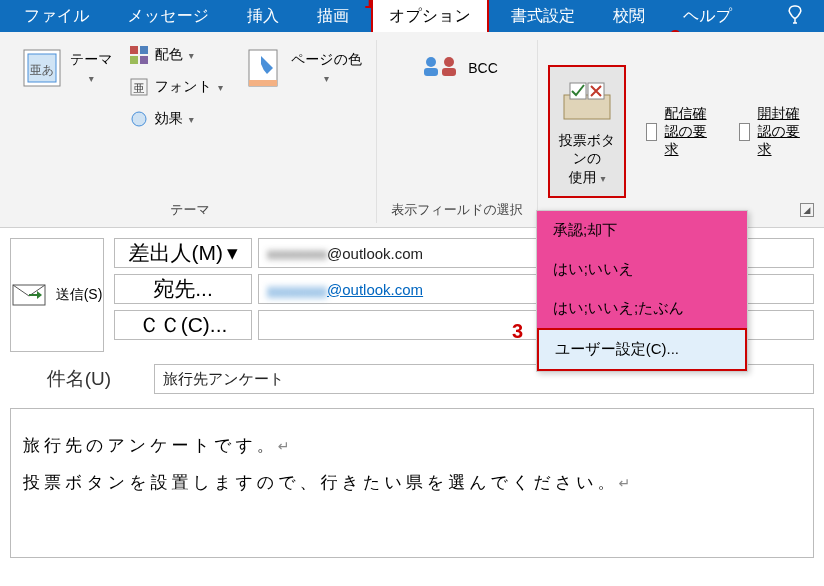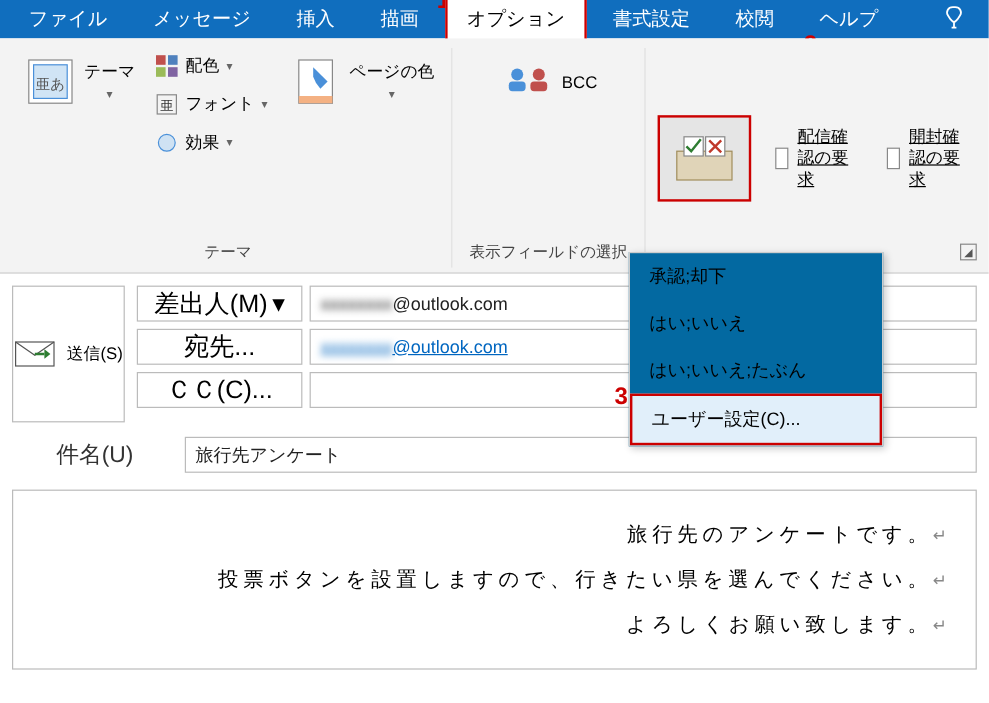--- a/index.html
+++ b/index.html
@@ -29,38 +29,38 @@
   .small-icon { width: 20px; height: 20px; flex-shrink: 0; }
   
   .vote-btn { display: flex; flex-direction: column; align-items: center; background: #e5e5e5; border: 2px solid #c00; padding: 10px 8px; cursor: pointer; }
   
   .checkbox-row { display: flex; align-items: center; gap: 8px; padding: 6px 0; cursor: pointer; }
   .checkbox-box { width: 18px; height: 18px; border: 1px solid #888; background: #fff; }
   
   .dialog-launcher { position: absolute; right: 6px; bottom: 6px; width: 14px; height: 14px; border: 1px solid #888; font-size: 9px; display:flex; align-items:center; justify-content:center; cursor:pointer; color:#555;}
   
   
-  .vote-menu { position: absolute; left: 524px; top: 210px; width: 212px; background: #0369a1; border: 1px solid #ccc; box-shadow: 2px 2px 6px rgba(0,0,0,0.2); z-index: 10; }
+  .vote-menu { position: absolute; left: 536px; top: 210px; width: 212px; background: #ec4899; border: 1px solid #ccc; box-shadow: 2px 2px 6px rgba(0,0,0,0.2); z-index: 10; }
   .vote-menu-item { padding: 10px 16px; font-size: 15px; cursor: pointer; }
   .vote-menu-item.hl { background: #e1effa; border: 2px solid #c00; }
   .anno3 { position: absolute; left: 512px; top: 320px; color: #c00; font-weight: bold; font-size: 20px; z-index: 11; pointer-events:none;}
   
   
   .msg-area { padding: 10px 10px; }
   .header-row { display: flex; align-items: stretch; gap: 10px; margin-bottom: 12px; }
   .send-btn { width: 94px; height: 114px; border: 1px solid #bbb; display: flex; flex-direction: row; align-items: center; justify-content: center; gap: 10px; cursor: pointer; }
   .send-icon { width: 34px; height: 22px; }
   .fields { flex: 1; display: flex; flex-direction: column; gap: 6px; }
   .field-row { display: flex; align-items: center; gap: 6px; }
   .field-label-btn { width: 138px; height: 30px; border: 1px solid #bbb; background: #fff; display:flex; align-items:center; justify-content:center; cursor:pointer; font-size:21px;}
   .field-label-txt { width: 138px; height: 30px; display:flex; align-items:center; justify-content:center; font-size:19px; color:#333;}
   .field-input { flex: 1; height: 30px; border: 1px solid #bbb; background:#fff; padding: 0 8px; font-size: 15px; color:#222; display:flex; align-items:center;}
   .underline { text-decoration: underline; color: #0066c0; }
   
-  .body-box { border: 1px solid #bbb; min-height: 150px; padding: 18px 24px; font-size: 17px; line-height: 2.2; letter-spacing: 4px; text-align: right; }
+  .body-box { border: 1px solid #bbb; min-height: 150px; padding: 18px 12px; font-size: 17px; line-height: 2.2; letter-spacing: 4px; }
   .para-mark { color: #888; font-size: 14px; letter-spacing:0;}
 </style>
 </head>
 <body>
 
 <div class="ribbon-tabs">
   <div class="ribbon-tab">ファイル</div>
   <div class="ribbon-tab">メッセージ</div>
   <div class="ribbon-tab">挿入</div>
   <div class="ribbon-tab" style="position:relative">
@@ -152,20 +152,25 @@
   <div class="group" style="flex:1; border-right:none; position:relative;">
     <div class="group-body" style="align-items:center; gap:20px;">
       <div class="vote-btn">
         <svg width="58" height="48" viewBox="0 0 58 48">
           <rect x="6" y="18" width="46" height="24" fill="#e0d4b8" stroke="#a08c5b"></rect>
           <rect x="12" y="6" width="16" height="16" fill="#fff" stroke="#888"></rect>
             <path d="M14 14 L18 18 L26 8" stroke="#2e7d32" stroke-width="2" fill="none"></path>
           <rect x="30" y="6" width="16" height="16" fill="#fff" stroke="#888"></rect>
             <path d="M33 9 L43 19 M43 9 L33 19" stroke="#c0392b" stroke-width="2"></path>
         </svg>
+        <div class="big-btn-label" style="margin-top:6px;">
+          <span>投票ボタンの</span><br>
+          <span>使用</span>
+          <span class="dropdown-caret"> ▾</span>
+        </div>
       </div>
       <div style="display:flex; flex-direction:row; gap:22px;text-decoration:underline;">
         <div class="checkbox-row">
           <div class="checkbox-box"></div>
           <span>配信確認の要求</span>
         </div>
         <div class="checkbox-row">
           <div class="checkbox-box"></div>
           <span>開封確認の要求</span>
         </div>
@@ -217,15 +222,14 @@
       </div>
     </div>
   </div>
   <div class="field-row" style="margin-bottom:14px;">
     <div class="field-label-txt">件名(U)</div>
     <div class="field-input">旅行先アンケート</div>
   </div>
   <div class="body-box">
     <div><span>旅行先のアンケートです。</span><span class="para-mark">↵</span></div>
     <div><span>投票ボタンを設置しますので、行きたい県を選んでください。</span><span class="para-mark">↵</span></div>
-    <div><span>よろしくお願い致します。</span><span class="para-mark">↵</span></div>
   </div>
 </div>
 
 </body></html>

